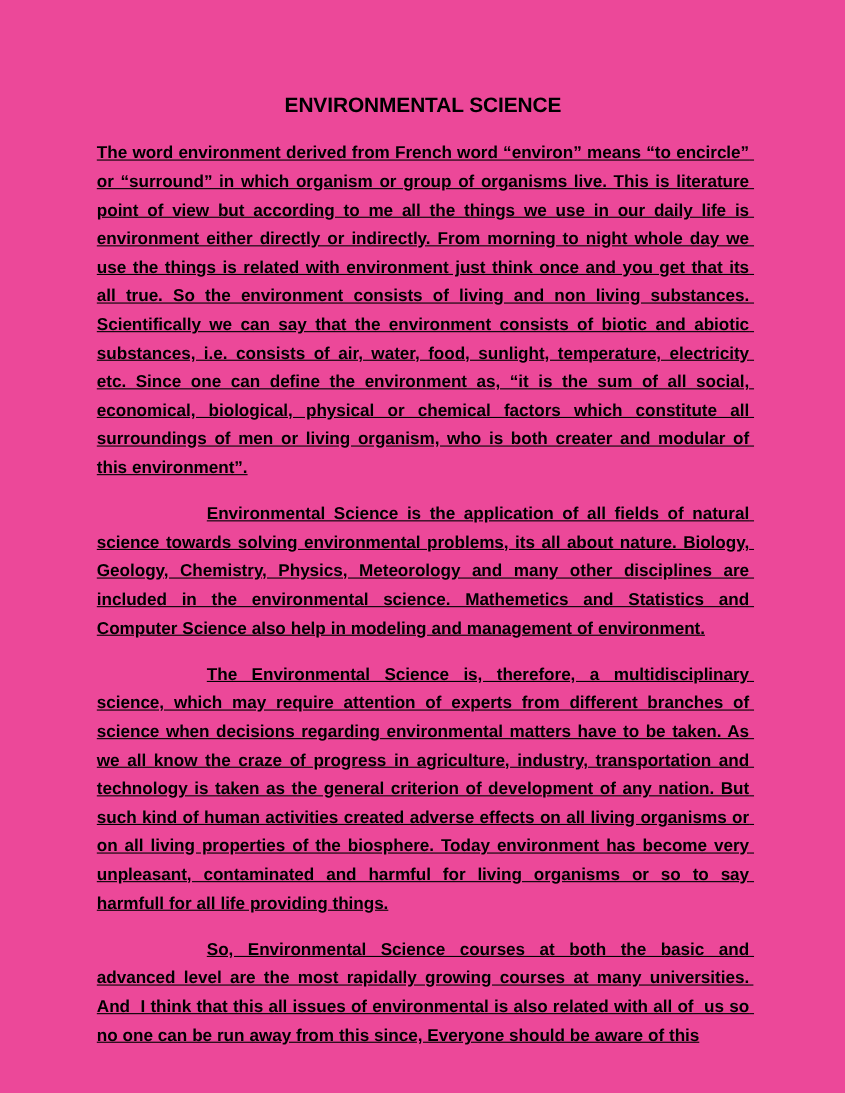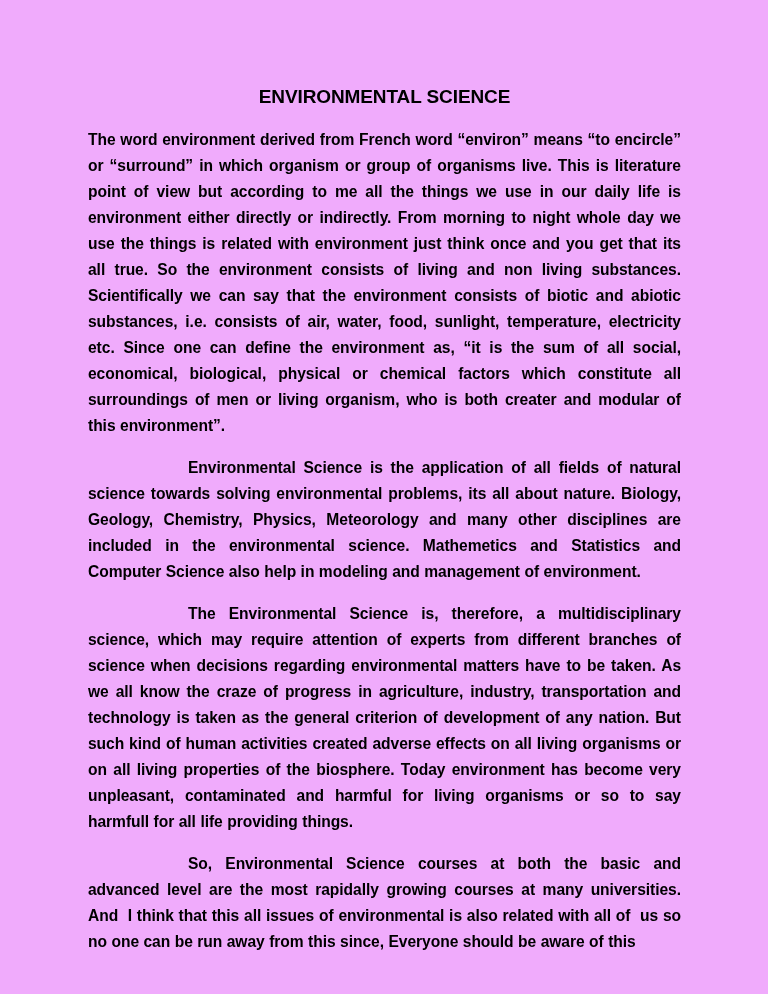--- a/index.html
+++ b/index.html
@@ -12,21 +12,21 @@
     height: 994px;
     font-family: "Liberation Sans", sans-serif;
     color: #000000;
     -webkit-font-smoothing: none;
   }
 
   .page {
     position: relative;
     width: 768px;
     height: 994px;
-    background: #f0abfc;
+    background: #ec4899;
     box-sizing: border-box;
     overflow: hidden;
   }
 
   .doc-body {
     position: absolute;
     left: 88px;
     top: 84px;
     width: 593px;
   }
@@ -45,20 +45,21 @@
     font-size: 15.6px;
     font-weight: bold;
     line-height: 26px;
     text-align: justify;
     text-justify: inter-word;
     margin: 0;
     letter-spacing: -0.05px;
     word-spacing: 0.2px;
     hyphens: none;
     white-space: pre-wrap;
+    text-decoration: underline;
   }
 
   
   .para, .doc-title {
     font-stretch: condensed;
   }
 
   .para + .para {
     margin-top: 16px;
   }

